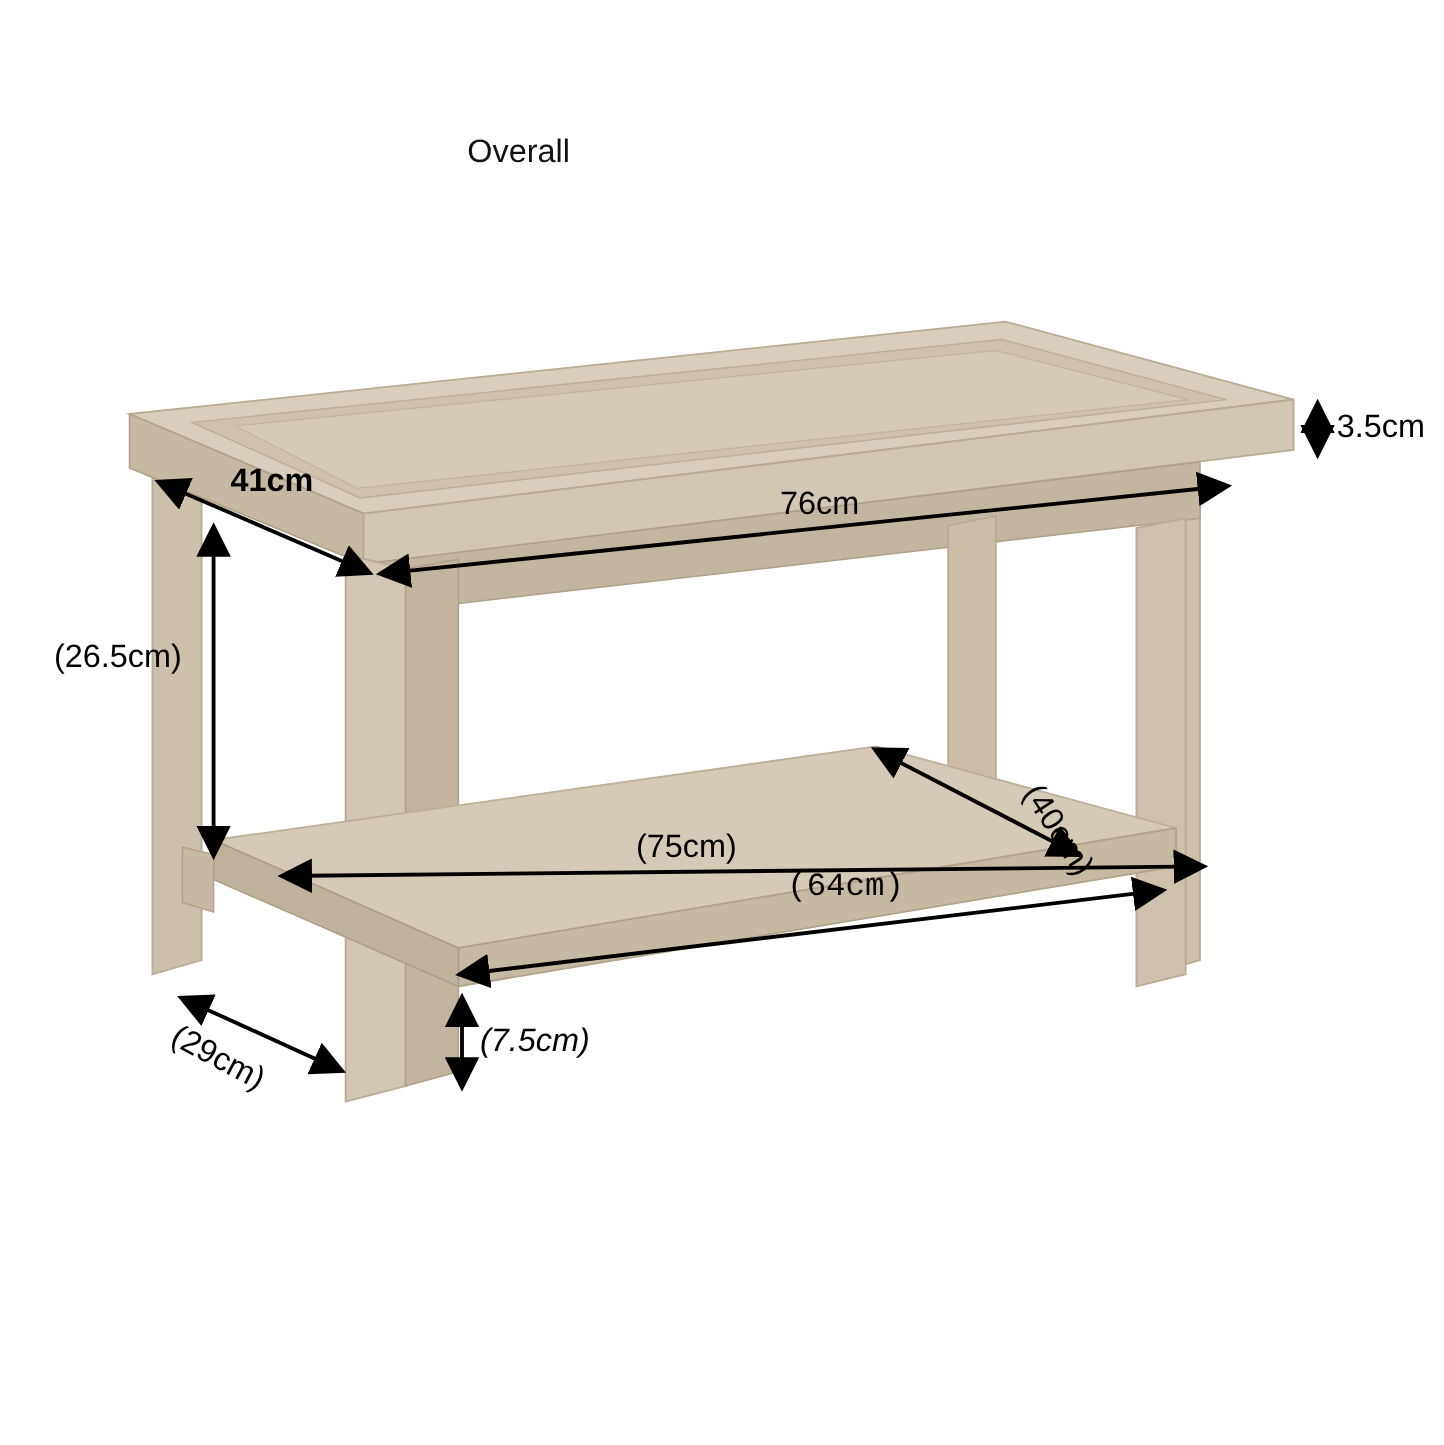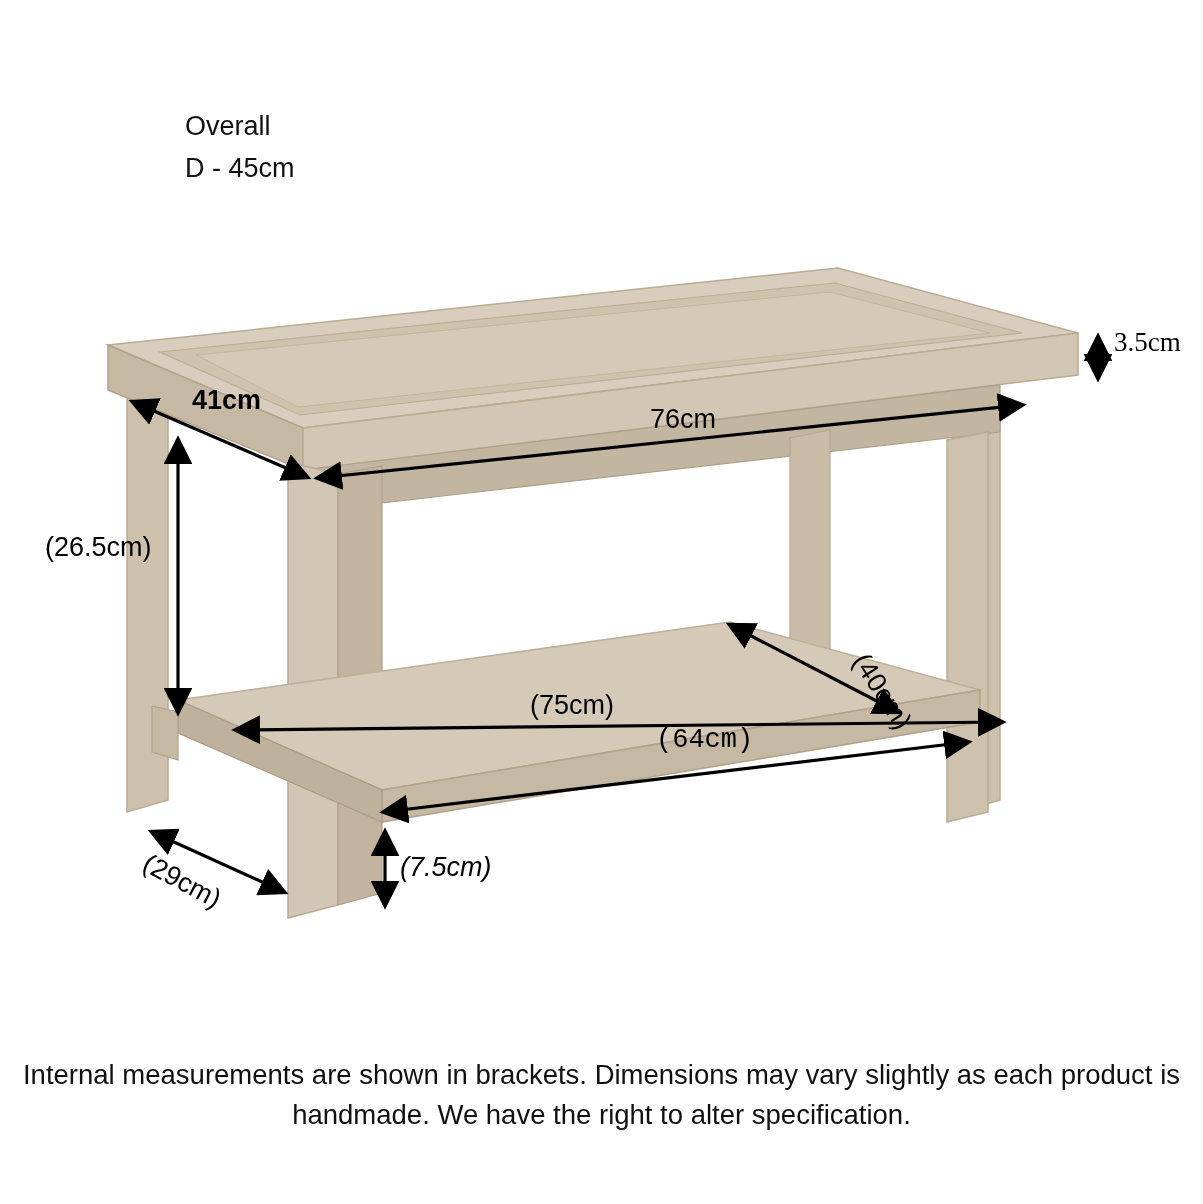--- a/index.html
+++ b/index.html
@@ -28,21 +28,21 @@
     left: 0; top: 0;
     width: 1203px;
     height: 1204px;
   }
 
   .overall-block {
     position: absolute;
     left: 185px;
     top: 105px;
     width: 290px;
-    text-align: left;
+    text-align: right;
     font-size: 27px;
     line-height: 42px;
     color: #111111;
   }
 
   .dim-label {
     position: absolute;
     font-size: 27px;
     color: #000000;
     white-space: nowrap;
@@ -122,36 +122,34 @@
       <line x1="384" y1="812" x2="968" y2="742" marker-start="url(#arrow-start)" marker-end="url(#arrow-end)"></line>
 
       <line x1="152" y1="832" x2="284" y2="892" marker-start="url(#arrow-start)" marker-end="url(#arrow-end)"></line>
 
       <line x1="385" y1="832" x2="385" y2="905" marker-start="url(#arrow-start)" marker-end="url(#arrow-end)"></line>
     </g>
   </svg>
 
   <div class="overall-block">
     <div>Overall</div>
-    <div>D - 45cm</div>
   </div>
 
-  <div class="dim-label" style="left:1114px; top:327px;font-family:Liberation Serif, serif;">3.5cm</div>
+  <div class="dim-label" style="left:1114px; top:340px;">3.5cm</div>
 
   <div class="dim-label" style="left:192px; top:385px;font-weight:bold;">41cm</div>
 
   <div class="dim-label" style="left:650px; top:404px;text-align:center;">76cm</div>
 
   <div class="dim-label" style="left:45px; top:532px;">(26.5cm)</div>
 
   <div class="dim-label rot-40" style="left:872px; top:648px;">(40cm)</div>
 
   <div class="dim-label" style="left:530px; top:690px;">(75cm)</div>
 
   <div class="dim-label" style="left:656px; top:725px;font-family:Liberation Mono, monospace;">(64cm)</div>
 
   <div class="dim-label rot-29" style="left:152px; top:848px;">(29cm)</div>
 
   <div class="dim-label" style="left:400px; top:852px;font-style:italic;">(7.5cm)</div>
 
-  <div class="footnote">Internal measurements are shown in brackets. Dimensions may vary slightly as each product is handmade. We have the right to alter specification.</div>
 
 </div>
 
 </body></html>

